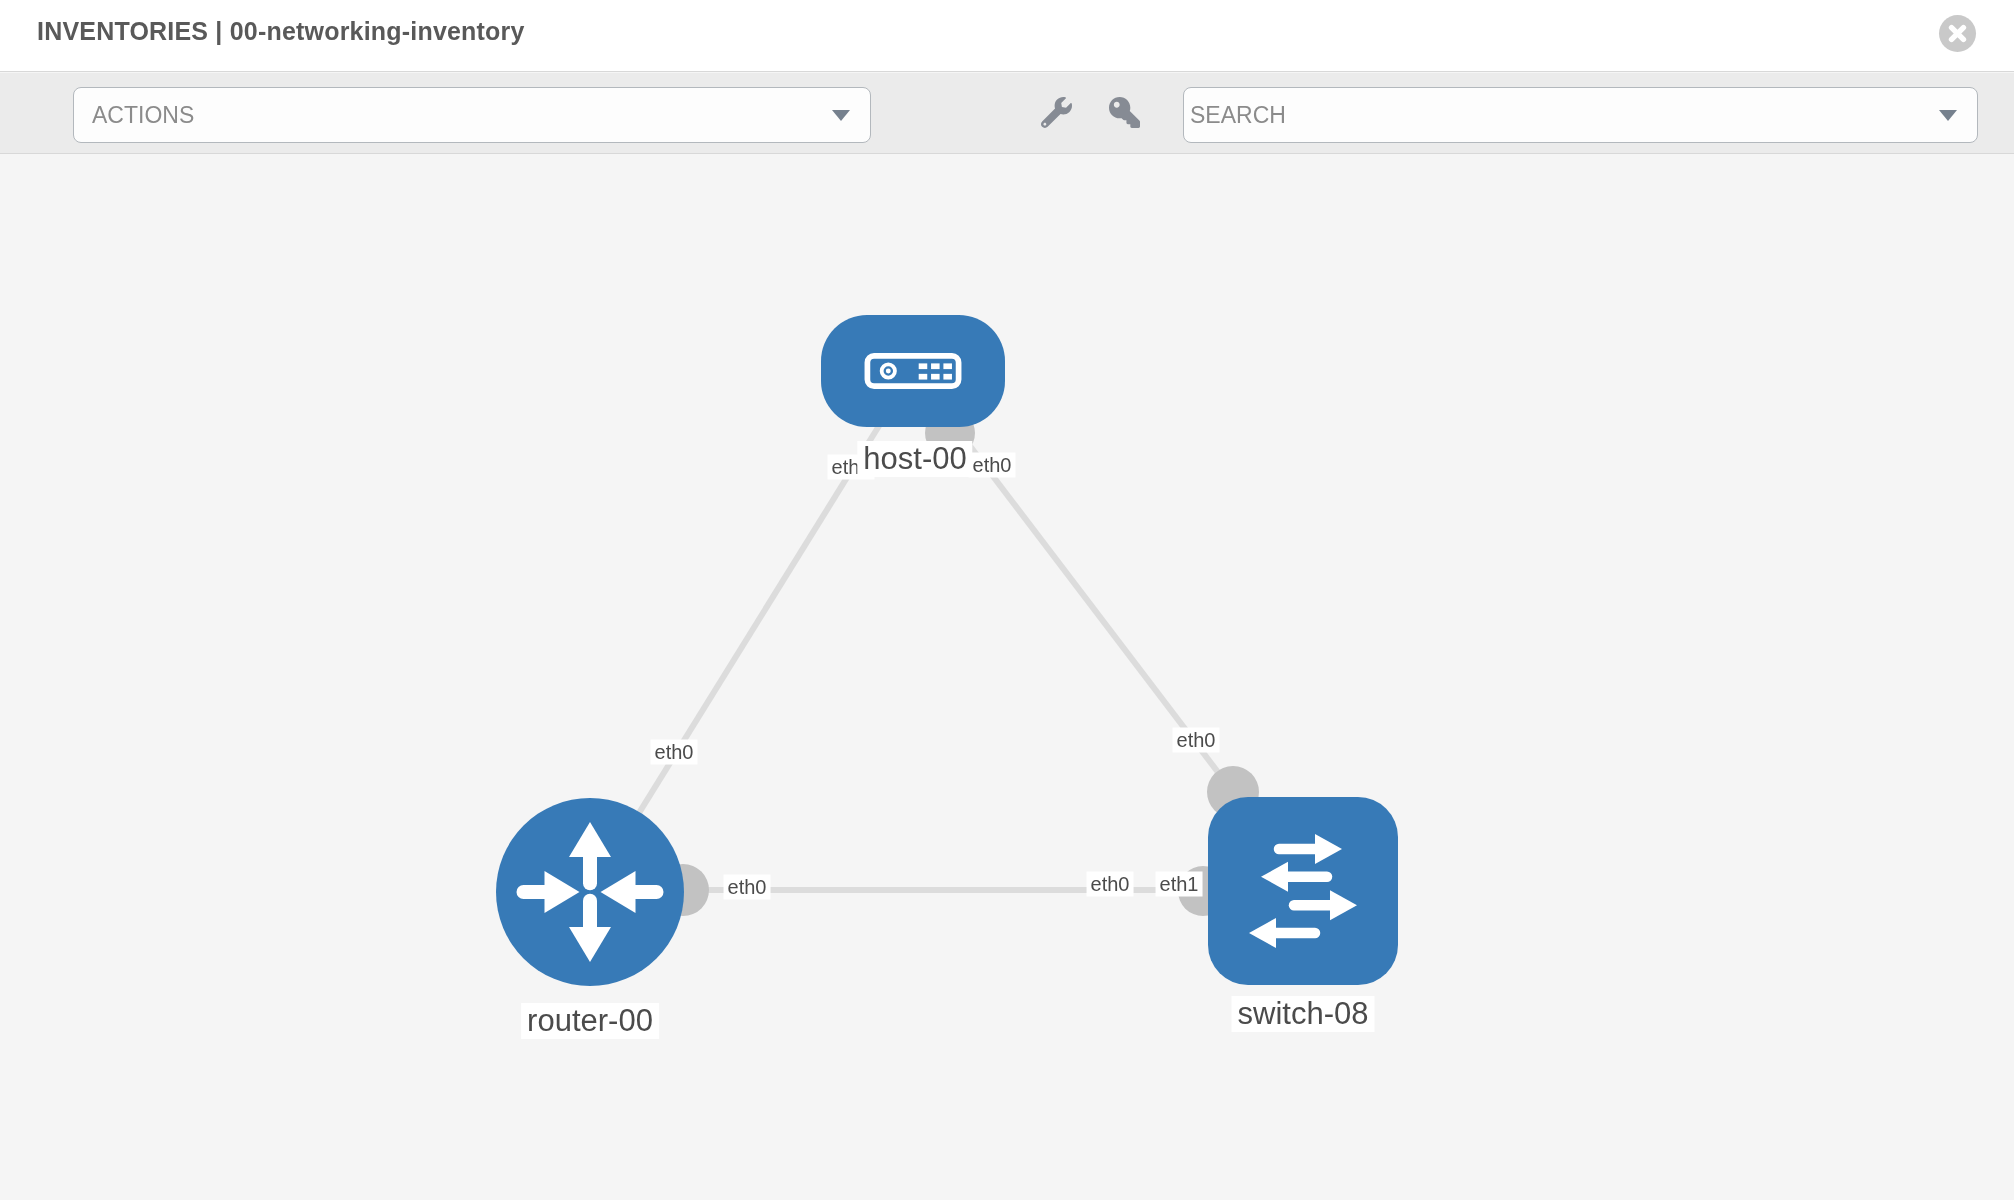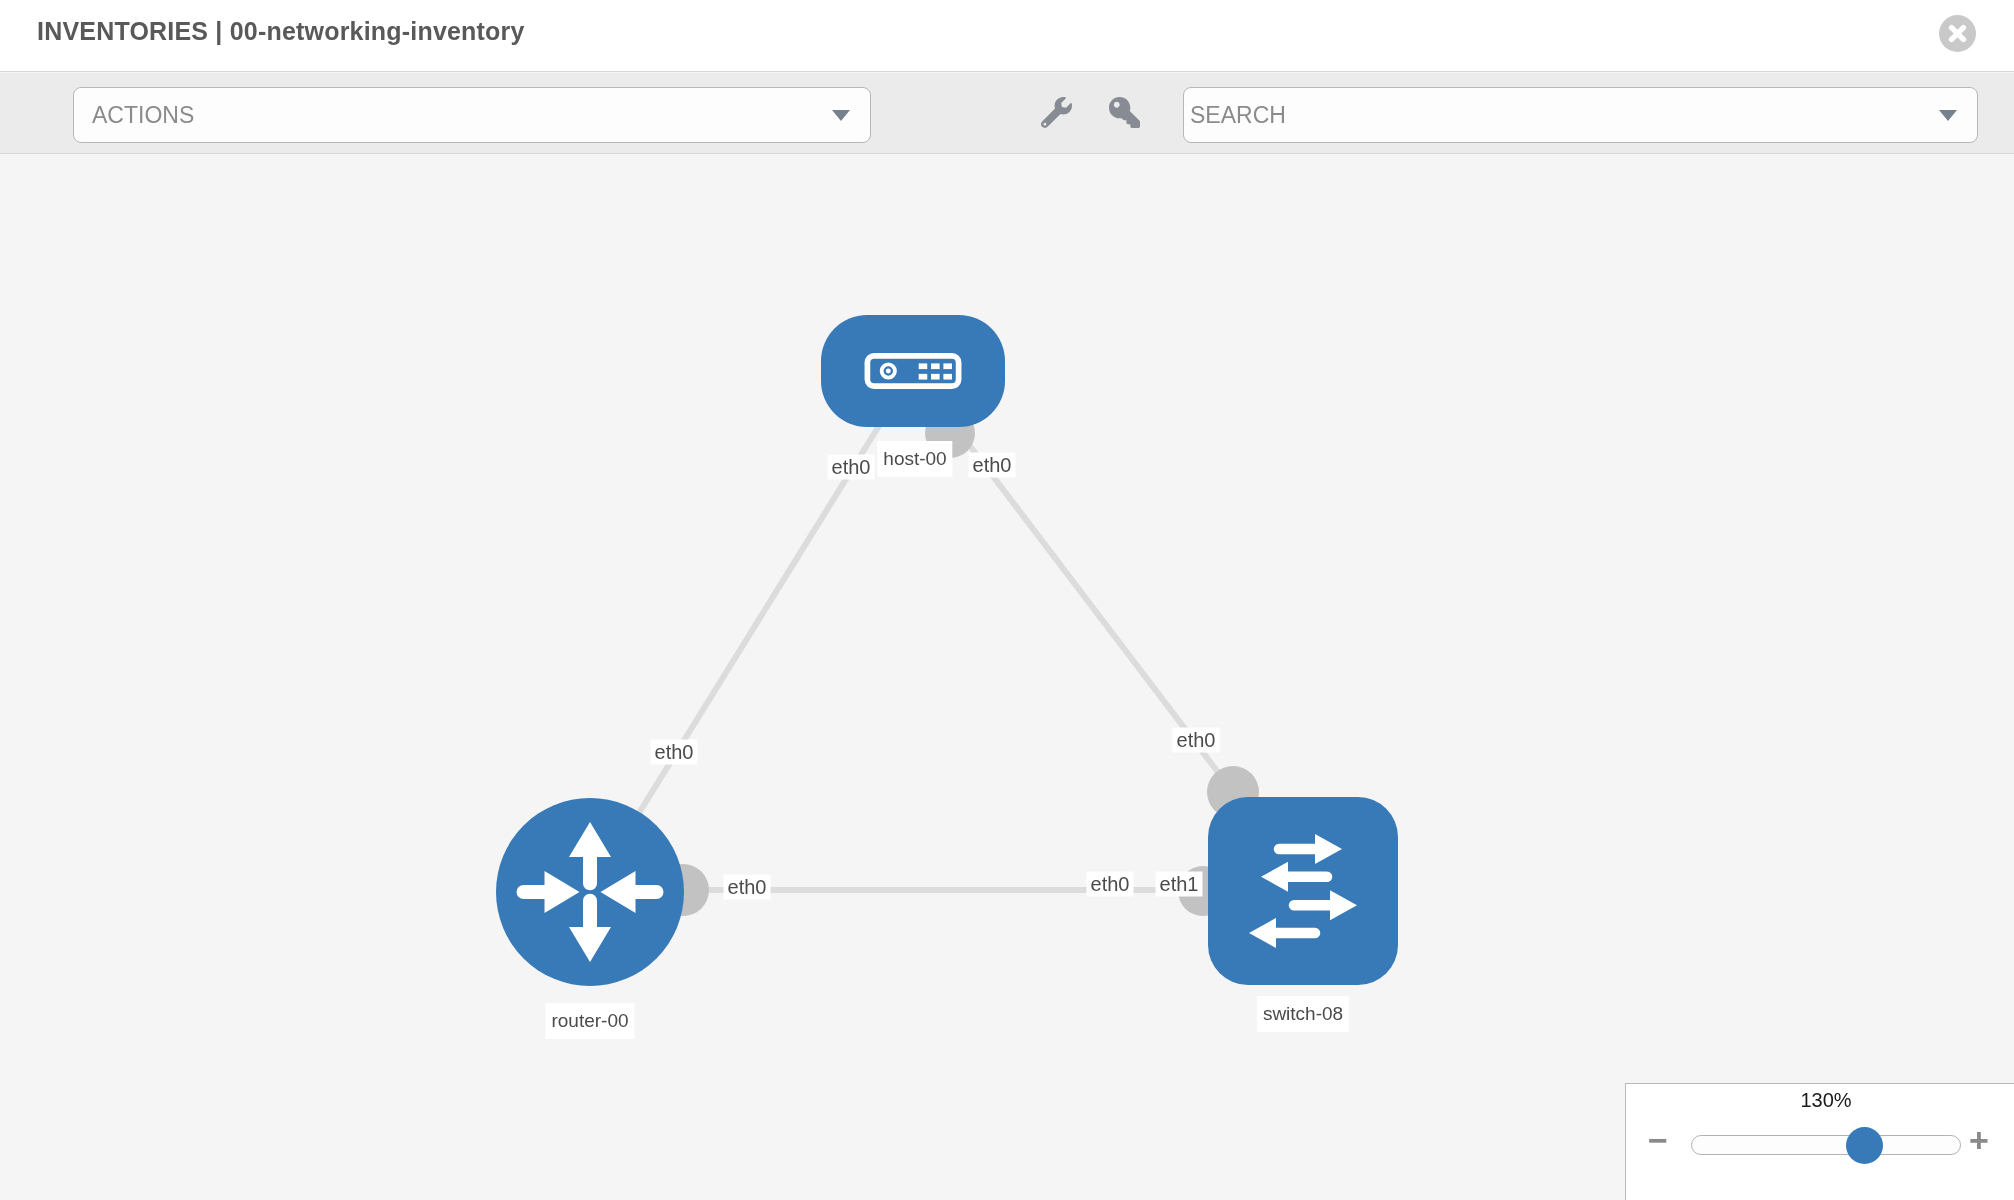--- a/index.html
+++ b/index.html
@@ -42,21 +42,21 @@
   #canvas { position:absolute; left:0; top:154px; width:2014px; height:1046px;
     background:#f5f5f5; }
   #topology-svg { position:absolute; left:0; top:0; z-index:0; }
   .link { stroke:#dcdcdc; stroke-width:6; }
   .connector { fill:#c2c2c2; }
   .node-shape { cursor:pointer; }
   .iface-label { position:absolute; z-index:2; transform:translate(-50%,-50%);
     background:#ffffff; color:#4b4b4b; font-size:20px; line-height:25px;
     padding:0 4px; white-space:nowrap; }
   .node-label { position:absolute; z-index:3; transform:translate(-50%,-50%);
-    background:#ffffff; color:#4b4b4b; font-size:19px; line-height:36px;
+    background:#ffffff; color:#4b4b4b; font-size:31px; line-height:36px;
     padding:0 6px; white-space:nowrap; }
 
   
   #zoom-panel { position:absolute; left:1625px; top:1083px; width:389px; height:117px;
     background:#ffffff; border-left:1px solid #b9b9b9; border-top:1px solid #b9b9b9; }
   #zoom-value { position:absolute; left:65px; top:5px; width:270px; text-align:center;
     font-size:20px; color:#1a1a1a; }
   .zoom-btn { position:absolute; top:38px; font-size:34px; font-weight:bold;
     color:#8a8a8a; line-height:36px; cursor:pointer; }
   #zoom-out-btn { left:22px; }
@@ -178,21 +178,14 @@
       <div class="iface-label" style="left: 674px; top: 598px;">eth0</div>
       <div class="iface-label" style="left: 1196px; top: 586px;">eth0</div>
       <div class="iface-label" style="left: 747px; top: 733px;">eth0</div>
       <div class="iface-label" style="left: 1110px; top: 730px;">eth0</div>
       <div class="iface-label" style="left: 1179px; top: 730px;">eth1</div>
       <div class="node-label" style="left: 915px; top: 305px;">host-00</div>
       <div class="node-label" style="left: 590px; top: 859px; margin-top: 8px;">router-00</div>
       <div class="node-label" style="left: 1303px; top: 860px;">switch-08</div>
     </div>
 
-  <div id="zoom-panel">
-    <div id="zoom-value">130%</div>
-    <div id="zoom-out-btn" class="zoom-btn">−</div>
-    <div id="zoom-track"></div>
-    <div id="zoom-handle" style="left: 219.8px; background: rgb(55, 122, 183);"></div>
-    <div id="zoom-in-btn" class="zoom-btn">+</div>
-  </div>
 
 </div>
 
 </body></html>

